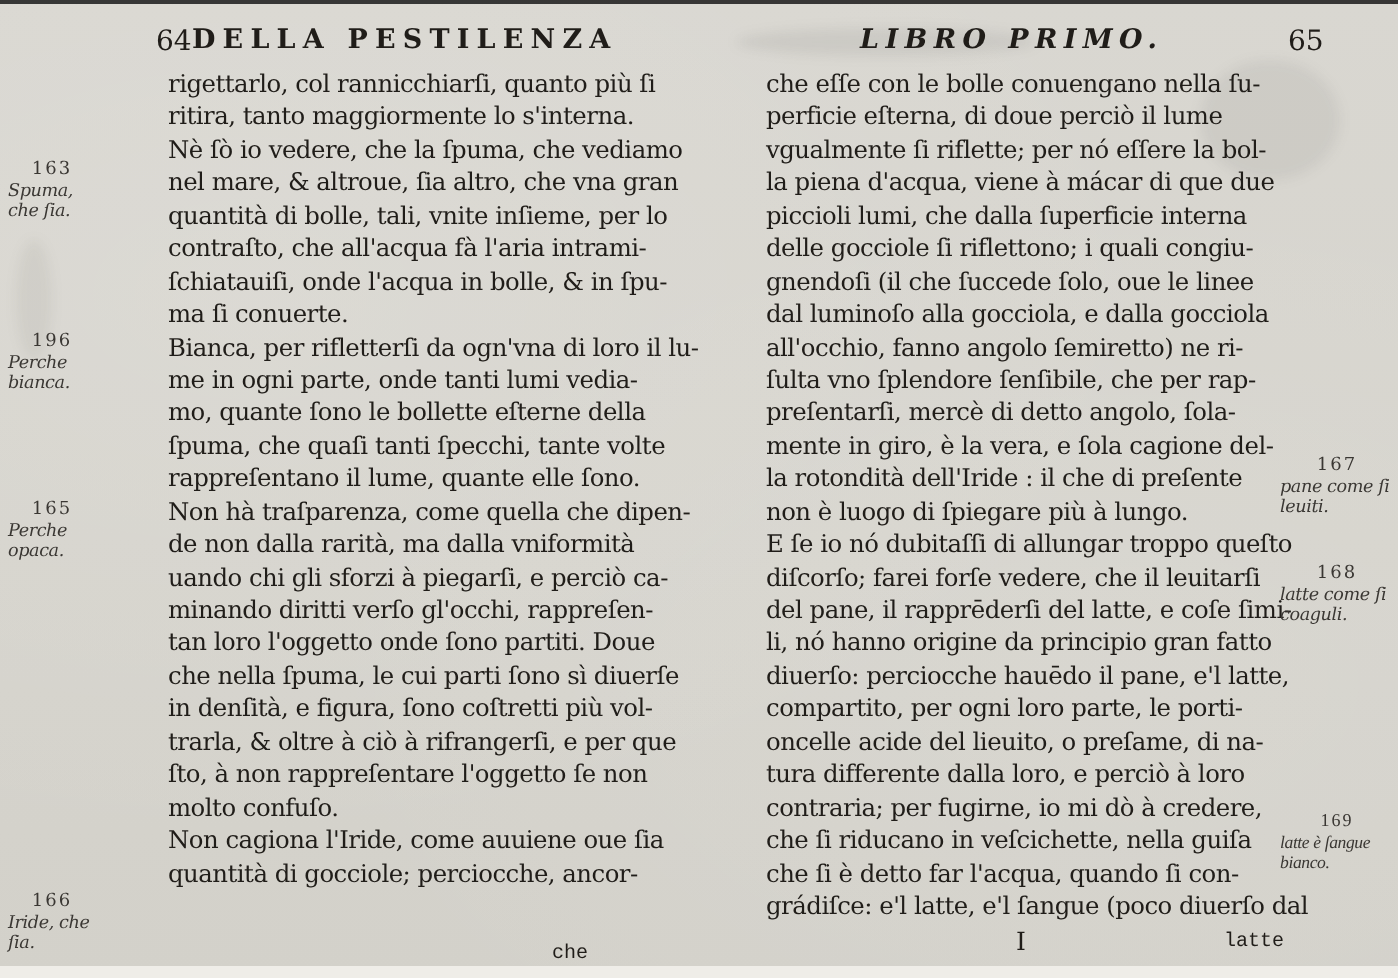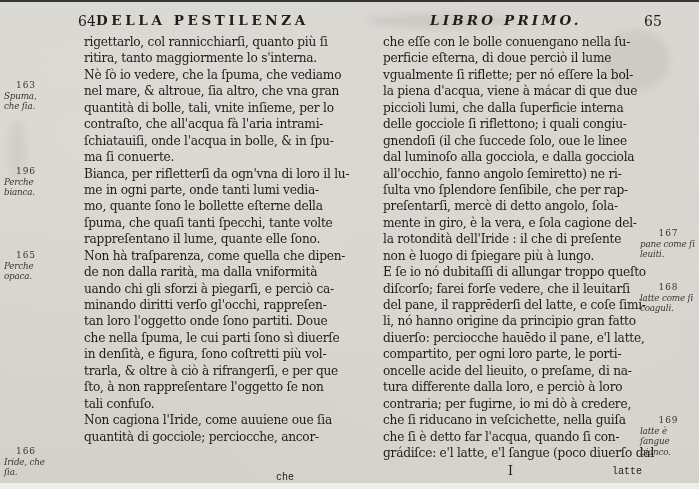--- a/index.html
+++ b/index.html
@@ -80,21 +80,21 @@
         <div class="line">rappreſentano il lume, quante elle ſono.</div>
         <div class="line par">Non hà traſparenza, come quella che dipen-</div>
         <div class="line">de non dalla rarità, ma dalla vniformità</div>
         <div class="line">uando chi gli sforzi à piegarſi, e perciò ca-</div>
         <div class="line">minando diritti verſo gl'occhi, rappreſen-</div>
         <div class="line">tan loro l'oggetto onde ſono partiti. Doue</div>
         <div class="line">che nella ſpuma, le cui parti ſono sì diuerſe</div>
         <div class="line">in denſità, e figura, ſono coſtretti più vol-</div>
         <div class="line">trarla, &amp; oltre à ciò à rifrangerſi, e per que</div>
         <div class="line">ſto, à non rappreſentare l'oggetto ſe non</div>
-        <div class="line">tali confuſo.</div>
+        <div class="line">molto confuſo.</div>
         <div class="line par">Non cagiona l'Iride,  come auuiene oue ſia</div>
         <div class="line">quantità di gocciole; perciocche, ancor-</div>
       </div>
     <div id="left-notes">
         <div class="mnote" style="top: 60px;">
           <div class="mnum">163</div>
           <div class="mtext">Spuma, che ſia.</div>
         </div>
         <div class="mnote" style="top: 146px;">
           <div class="mnum">196</div>
@@ -147,21 +147,21 @@
       </div>
     <div id="right-notes">
         <div class="mnote" style="top: 228px;">
           <div class="mnum">167</div>
           <div class="mtext">pane come ſi leuiti.</div>
         </div>
         <div class="mnote" style="top: 282px;">
           <div class="mnum">168</div>
           <div class="mtext">latte come ſi coaguli.</div>
         </div>
-        <div class="mnote" style="top: 415px;">
+        <div class="mnote" style="top: 405px; font-family: Liberation Serif, serif;">
           <div class="mnum">169</div>
           <div class="mtext">latte è ſangue bianco.</div>
         </div>
       </div>
     <div class="signature">I</div>
     <div class="catchword" id="right-catchword">latte</div>
   </div>
 
   <div class="bottom-strip"></div>
 </div>

